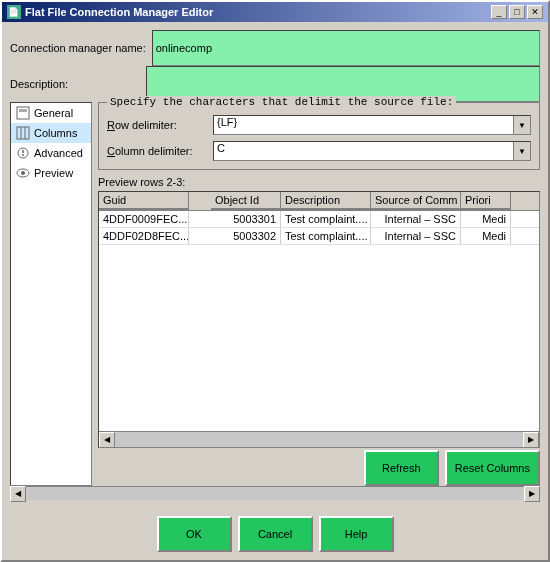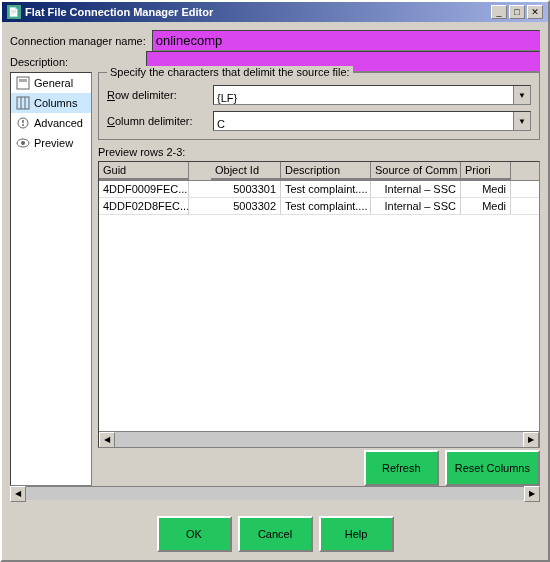--- a/index.html
+++ b/index.html
@@ -89,27 +89,27 @@
     }
 
     .form-label {
       font-size: 11px;
       color: #000;
       min-width: 130px;
     }
 
     .form-input {
       flex: 1;
-      height: 21px;
+      height: 36px;
       border: 1px solid #808080;
       border-top-color: #404040;
       border-left-color: #404040;
-      background: #d946ef;
+      background: #86efac;
       padding: 0 3px;
-      font-size: 13px;
+      font-size: 11px;
     }
 
     .main-area {
       flex: 1;
       display: flex;
       gap: 6px;
     }
 
     .sidebar {
       width: 82px;
@@ -154,20 +154,21 @@
       position: relative;
     }
 
     .group-box-label {
       position: absolute;
       top: -7px;
       left: 8px;
       background: #d4d0c8;
       padding: 0 3px;
       font-size: 11px;
+      font-family: Liberation Mono, monospace;
     }
 
     .group-row {
       display: flex;
       align-items: center;
       gap: 6px;
       margin-bottom: 6px;
     }
 
     .group-row:last-child {
@@ -184,21 +185,21 @@
     }
 
     .combo-box {
       flex: 1;
       height: 20px;
       border: 1px solid #808080;
       border-top-color: #404040;
       border-left-color: #404040;
       background: white;
       display: flex;
-      align-items: flex-end;
+      align-items: flex-start;
       position: relative;
     }
 
     .combo-text {
       flex: 1;
       padding: 0 3px;
       font-size: 11px;
       background: white;
     }
 

